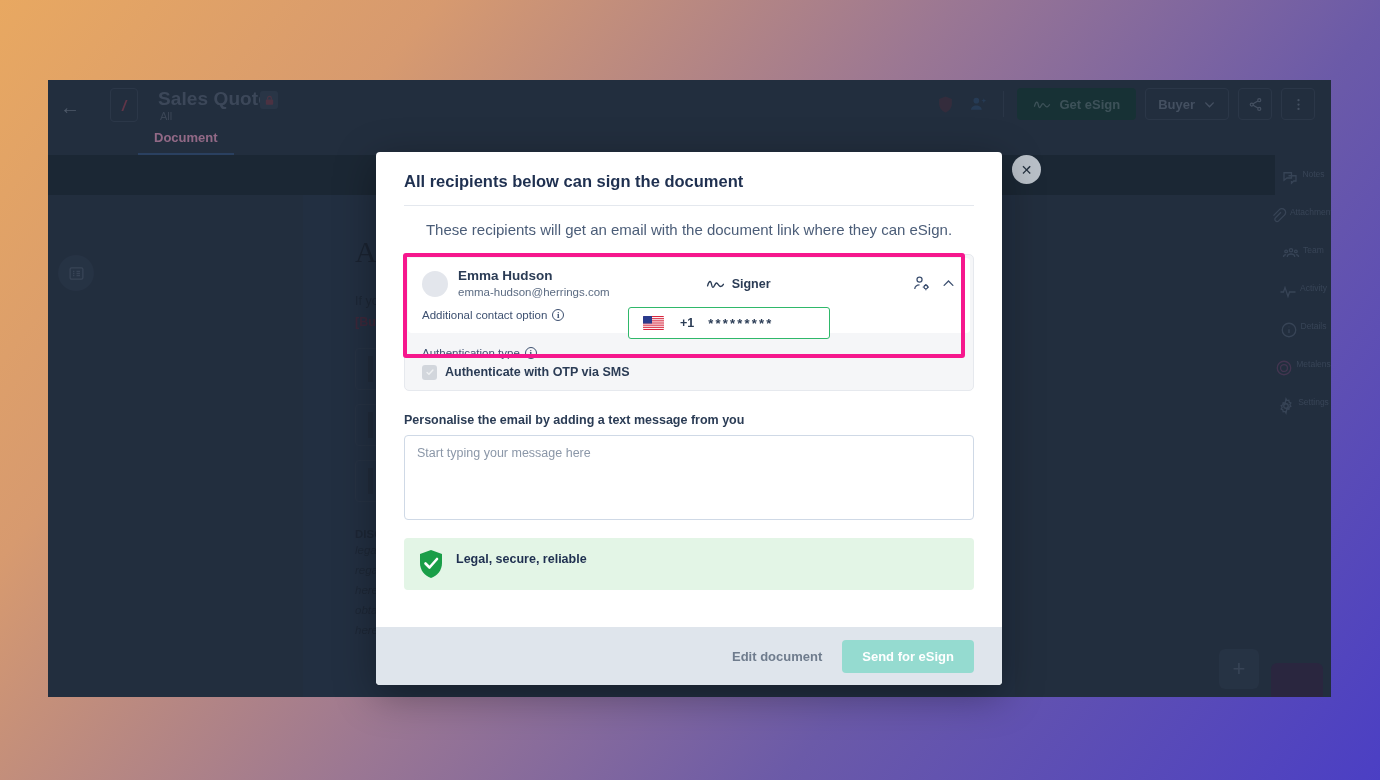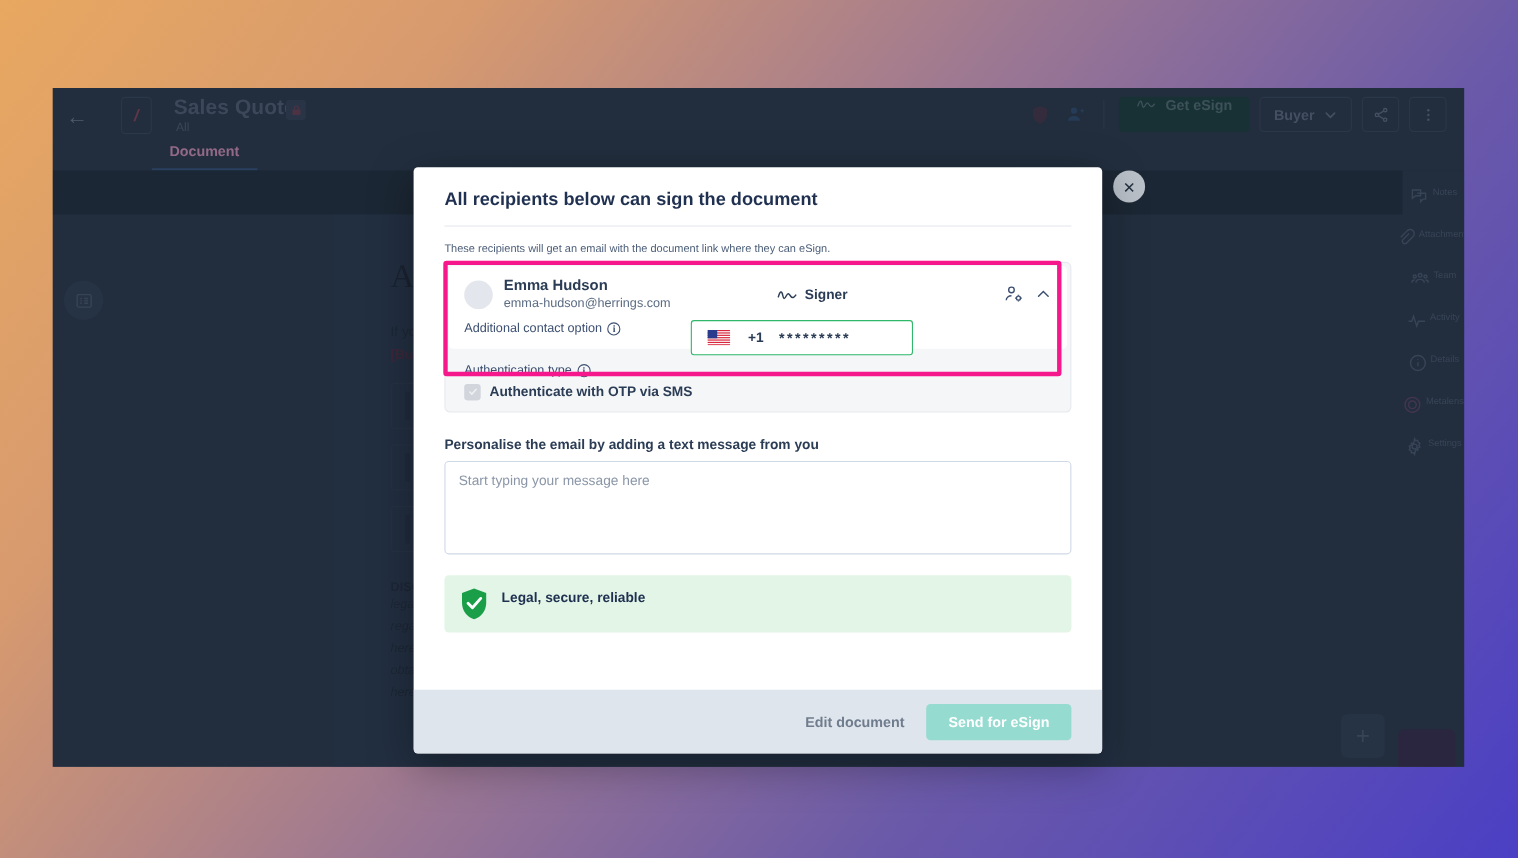--- a/index.html
+++ b/index.html
@@ -70,21 +70,21 @@
   .topnav-right {
     position: absolute; right: 16px; top: 8px;
     display: flex; align-items: center; gap: 9px;
   }
   .icon-plain { width: 24px; height: 24px; opacity: .55; display:flex;align-items:center;justify-content:center;}
   .nav-sep { width: 1px; height: 26px; background: #3d4b61; margin: 0 4px; }
   .btn-esign {
     height: 32px; padding: 0 16px;
     background: #1b4340;
     border-radius: 4px;
-    display: flex; align-items: flex-start; gap: 8px;
+    display: flex; align-items: center; gap: 8px;
     color: #5f7d82; font-size: 13px; font-weight: 700;
   }
   .btn-send {
     height: 32px; padding: 0 12px;
     border: 1px solid #3f4d63; border-radius: 4px;
     display: flex; align-items: center; gap: 8px;
     color: #6c7a90; font-size: 13px; font-weight: 700;
   }
   .btn-sq {
     width: 34px; height: 32px;
@@ -174,21 +174,21 @@
     background: #b9c0c8;
     display:flex; align-items:center; justify-content:center;
     color: #24313f; font-size: 14px; font-weight: 400;
   }
   .modal-body { flex: 1; padding: 20px 28px 0 28px; overflow: hidden; }
   .modal-title {
     font-size: 16.5px; font-weight: 700; color: #1f3050;
     padding-bottom: 14px;
   }
   .modal-hr { height: 1px; background: #e4e8ee; margin-bottom: 15px; }
-  .modal-sub { font-size: 10px; color: #4b5d78; margin-bottom: 6px; }
+  .modal-sub { font-size: 15px; color: #4b5d78; margin-bottom: 16px; text-align: center; }
 
   
   .recip-wrap { position: relative; }
   .recip-card {
     background: #f5f6f8;
     border: 1px solid #e6e9ee;
     border-radius: 5px;
     padding: 0 0 10px 0;
   }
   .pink-outline {

